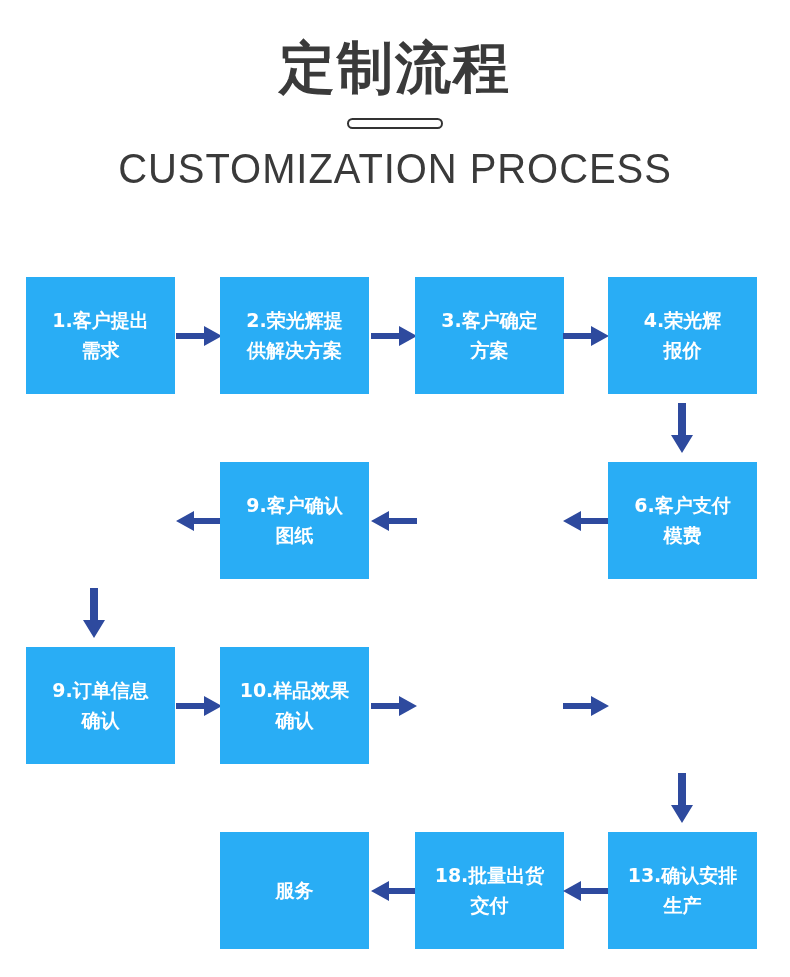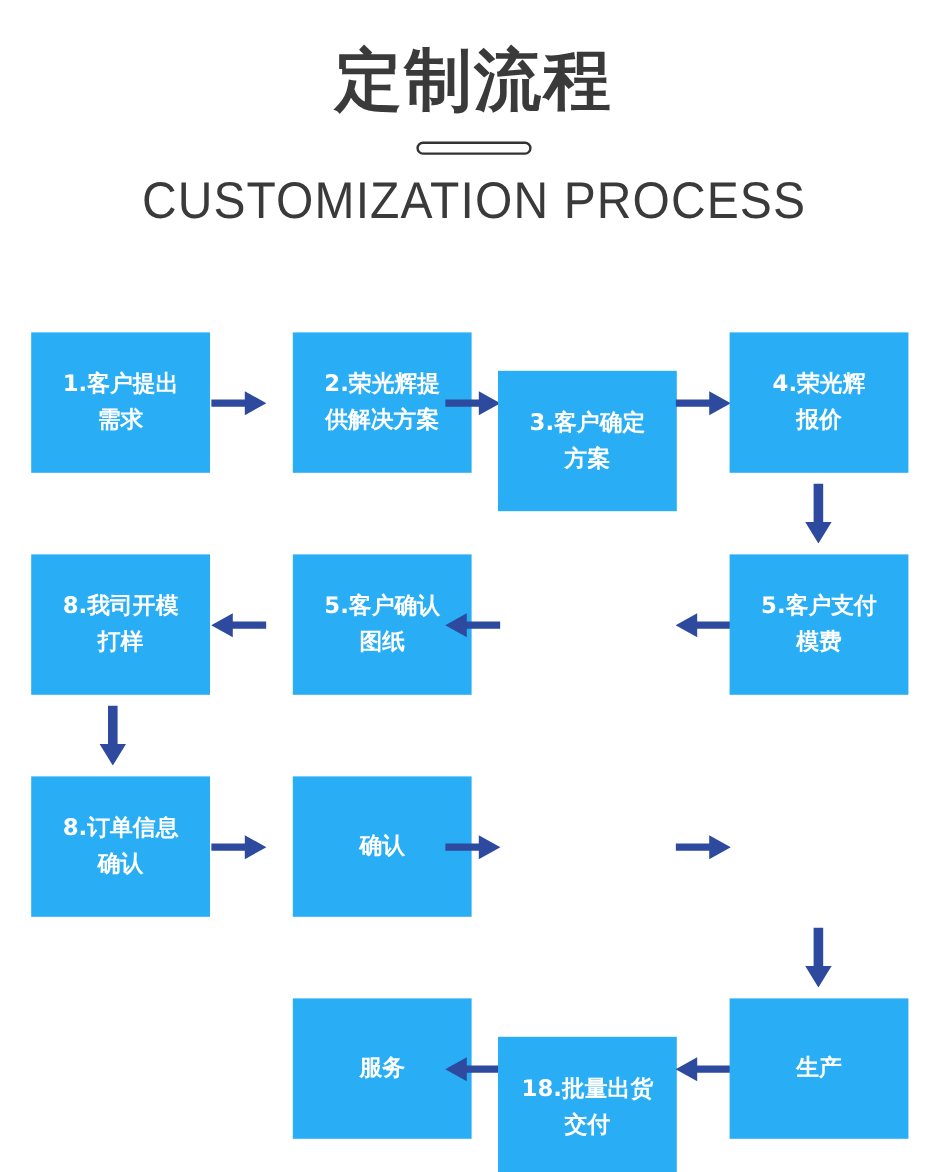--- a/index.html
+++ b/index.html
@@ -94,22 +94,22 @@
     font-weight: bold;
     line-height: 1.55;
     padding: 4px 6px;
     font-family: "DejaVu Sans", "Liberation Sans", sans-serif;
   }
 
   .box .ln { display: block; white-space: nowrap; }
 
   
   .c1 { left: 26px; }
-  .c2 { left: 220px; margin-left: 24px; }
-  .c3 { left: 415px; margin-top: 32px; }
+  .c2 { left: 220px; }
+  .c3 { left: 415px; }
   .c4 { left: 608px; text-align: right; }
 
   
   .arrow-h {
     position: absolute;
     top: 47px;
     width: 46px;
     height: 24px;
   }
   .arrow-h svg, .arrow-v svg { display: block; }
@@ -186,77 +186,74 @@
     <div class="row-gap" style="position:relative;">
       <div class="arrow-v arrow-col-4" style="top:9px;left:670px;">
         <svg width="24" height="50" viewBox="0 0 24 50">
           <path d="M8 0 L16 0 L16 32 L23 32 L12 50 L1 32 L8 32 Z" fill="#2e4a9e"></path>
         </svg>
       </div>
     </div>
 
     <div class="row">
 
-      <div class="box c1">
-        <span class="ln">8.我司开模</span>
-        <span class="ln">打样</span>
-      </div>
 
       <div class="arrow-h ah1">
         <svg width="46" height="24" viewBox="0 0 46 24">
           <path d="M46 9 L18 9 L18 2 L0 12 L18 22 L18 15 L46 15 Z" fill="#2e4a9e"></path>
         </svg>
       </div>
 
       <div class="box c2">
-        <span class="ln">5.客户确认</span>
+        <span class="ln">9.客户确认</span>
         <span class="ln">图纸</span>
       </div>
 
       <div class="arrow-h ah2">
         <svg width="46" height="24" viewBox="0 0 46 24">
           <path d="M46 9 L18 9 L18 2 L0 12 L18 22 L18 15 L46 15 Z" fill="#2e4a9e"></path>
         </svg>
       </div>
 
 
       <div class="arrow-h ah3">
         <svg width="46" height="24" viewBox="0 0 46 24">
           <path d="M46 9 L18 9 L18 2 L0 12 L18 22 L18 15 L46 15 Z" fill="#2e4a9e"></path>
         </svg>
       </div>
 
       <div class="box c4">
-        <span class="ln">5.客户支付</span>
+        <span class="ln">6.客户支付</span>
         <span class="ln">模费</span>
       </div>
     </div>
 
     <div class="row-gap" style="position:relative;">
       <div class="arrow-v arrow-col-1" style="top:9px;left:82px;">
         <svg width="24" height="50" viewBox="0 0 24 50">
           <path d="M8 0 L16 0 L16 32 L23 32 L12 50 L1 32 L8 32 Z" fill="#2e4a9e"></path>
         </svg>
       </div>
     </div>
 
     <div class="row">
 
       <div class="box c1">
-        <span class="ln">8.订单信息</span>
+        <span class="ln">9.订单信息</span>
         <span class="ln">确认</span>
       </div>
 
       <div class="arrow-h ah1">
         <svg width="46" height="24" viewBox="0 0 46 24">
           <path d="M0 9 L28 9 L28 2 L46 12 L28 22 L28 15 L0 15 Z" fill="#2e4a9e"></path>
         </svg>
       </div>
 
       <div class="box c2">
+        <span class="ln">10.样品效果</span>
         <span class="ln">确认</span>
       </div>
 
       <div class="arrow-h ah2">
         <svg width="46" height="24" viewBox="0 0 46 24">
           <path d="M0 9 L28 9 L28 2 L46 12 L28 22 L28 15 L0 15 Z" fill="#2e4a9e"></path>
         </svg>
       </div>
 
 
@@ -293,18 +290,19 @@
         <span class="ln">交付</span>
       </div>
 
       <div class="arrow-h ah3">
         <svg width="46" height="24" viewBox="0 0 46 24">
           <path d="M46 9 L18 9 L18 2 L0 12 L18 22 L18 15 L46 15 Z" fill="#2e4a9e"></path>
         </svg>
       </div>
 
       <div class="box c4">
+        <span class="ln">13.确认安排</span>
         <span class="ln">生产</span>
       </div>
     </div>
 
   </div>
 </div>
 
 </body></html>

